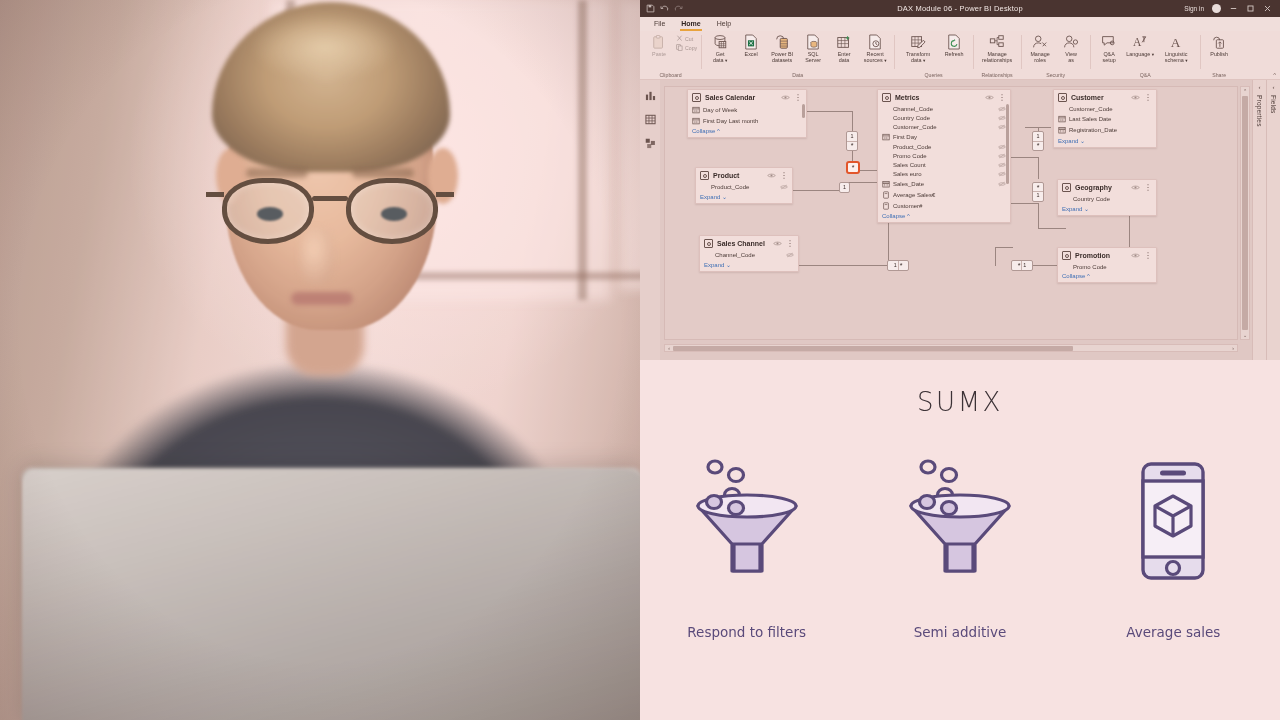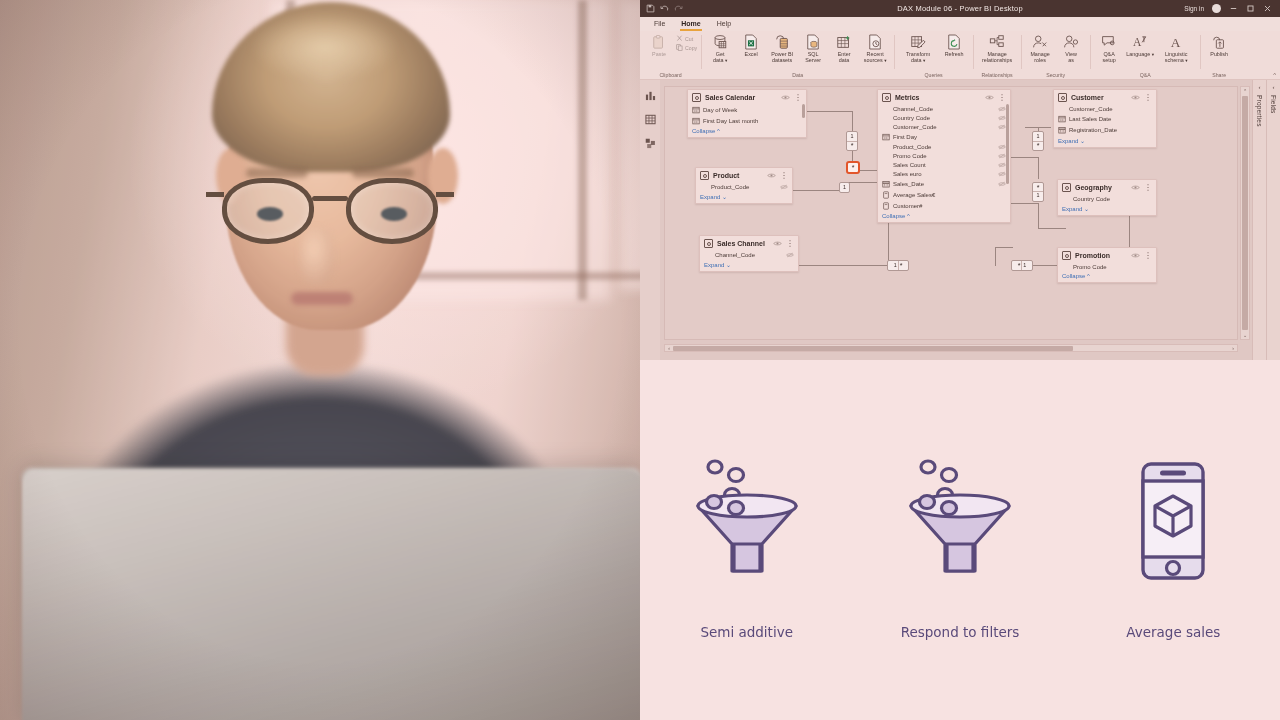--- a/index.html
+++ b/index.html
@@ -953,60 +953,61 @@
           <svg viewBox="0 0 12 12" width="9" height="9">
             <rect x="1" y="2" width="10" height="8" fill="none" stroke="#5d4944" stroke-width="1.1"></rect>
             <rect x="3.4" y="4.2" width="5.2" height="3.6" fill="#5d4944" opacity=".55"></rect>
           </svg>
         </span>
       </div>
     </div>
   </div>
 
   <div class="slide">
+    <div class="slide-title">SUMX</div>
     <div class="cols">
 
       <div class="col">
         <div class="art">
           <svg width="110" height="124" viewBox="0 0 110 124">
             <g fill="none" stroke="#5a4a7a" stroke-width="3.2" stroke-linejoin="round">
               <ellipse cx="23" cy="8" rx="7" ry="6"></ellipse>
               <ellipse cx="44" cy="16" rx="7.5" ry="6.5"></ellipse>
               <ellipse cx="40" cy="36" rx="7.5" ry="6.5"></ellipse>
             </g>
             <path d="M6 47h98l-34 38v27H40V85z" fill="#d6c6e0" stroke="#5a4a7a" stroke-width="3.2" stroke-linejoin="round"></path>
             <ellipse cx="55" cy="47" rx="49" ry="11" fill="#f2e6f2" stroke="#5a4a7a" stroke-width="3.2"></ellipse>
             <g fill="#d6c6e0" stroke="#5a4a7a" stroke-width="3.2">
               <ellipse cx="22" cy="43" rx="7.5" ry="6.5"></ellipse>
               <ellipse cx="44" cy="49" rx="7.5" ry="6.5"></ellipse>
             </g>
             <path d="M42 85h26v27H42z" fill="#d6c6e0" stroke="#5a4a7a" stroke-width="3.2"></path>
           </svg>
         </div>
-        <div class="cap">Semi additive</div>
+        <div class="cap">Respond to filters</div>
       </div>
 
       <div class="col">
         <div class="art">
           <svg width="110" height="124" viewBox="0 0 110 124">
             <g fill="none" stroke="#5a4a7a" stroke-width="3.2" stroke-linejoin="round">
               <ellipse cx="23" cy="8" rx="7" ry="6"></ellipse>
               <ellipse cx="44" cy="16" rx="7.5" ry="6.5"></ellipse>
               <ellipse cx="40" cy="36" rx="7.5" ry="6.5"></ellipse>
             </g>
             <path d="M6 47h98l-34 38v27H40V85z" fill="#d6c6e0" stroke="#5a4a7a" stroke-width="3.2" stroke-linejoin="round"></path>
             <ellipse cx="55" cy="47" rx="49" ry="11" fill="#f2e6f2" stroke="#5a4a7a" stroke-width="3.2"></ellipse>
             <g fill="#d6c6e0" stroke="#5a4a7a" stroke-width="3.2">
               <ellipse cx="22" cy="43" rx="7.5" ry="6.5"></ellipse>
               <ellipse cx="44" cy="49" rx="7.5" ry="6.5"></ellipse>
             </g>
             <path d="M42 85h26v27H42z" fill="#d6c6e0" stroke="#5a4a7a" stroke-width="3.2"></path>
           </svg>
         </div>
-        <div class="cap">Respond to filters</div>
+        <div class="cap">Semi additive</div>
       </div>
 
       <div class="col">
         <div class="art">
           <svg width="66" height="120" viewBox="0 0 66 120">
             <rect x="3" y="3" width="60" height="114" rx="8" fill="#e6dcec" stroke="#5a4a7a" stroke-width="3.4"></rect>
             <rect x="3" y="20" width="60" height="76" fill="#f6eef6" stroke="#5a4a7a" stroke-width="3.4"></rect>
             <rect x="20" y="9.5" width="26" height="5" rx="2.5" fill="#5a4a7a"></rect>
             <circle cx="33" cy="107" r="6.5" fill="#e6dcec" stroke="#5a4a7a" stroke-width="3.2"></circle>
             <g fill="none" stroke="#5a4a7a" stroke-width="3.2" stroke-linejoin="round">

